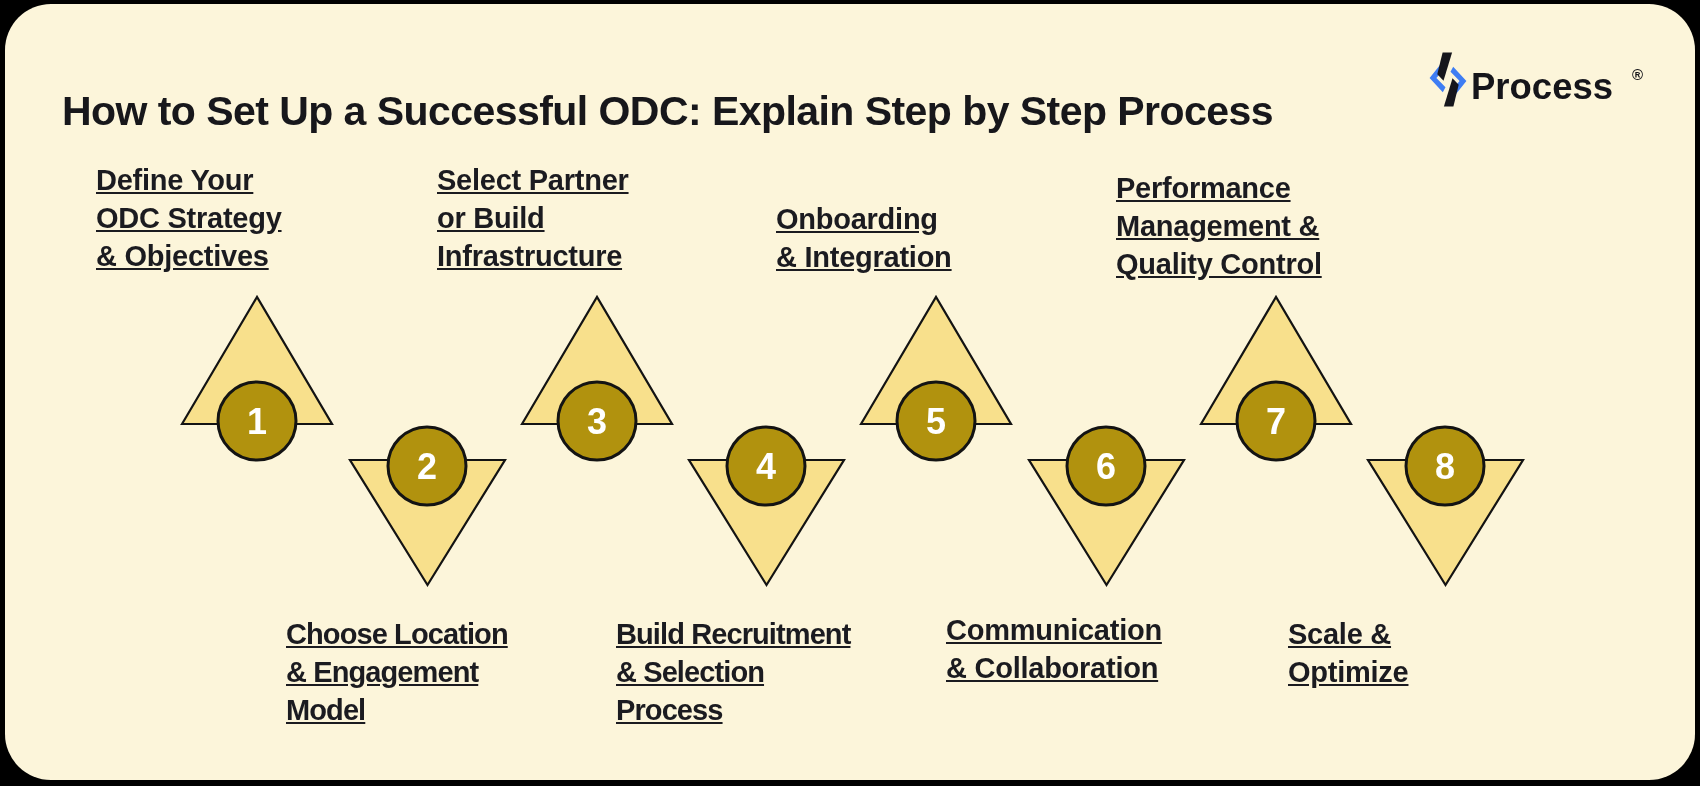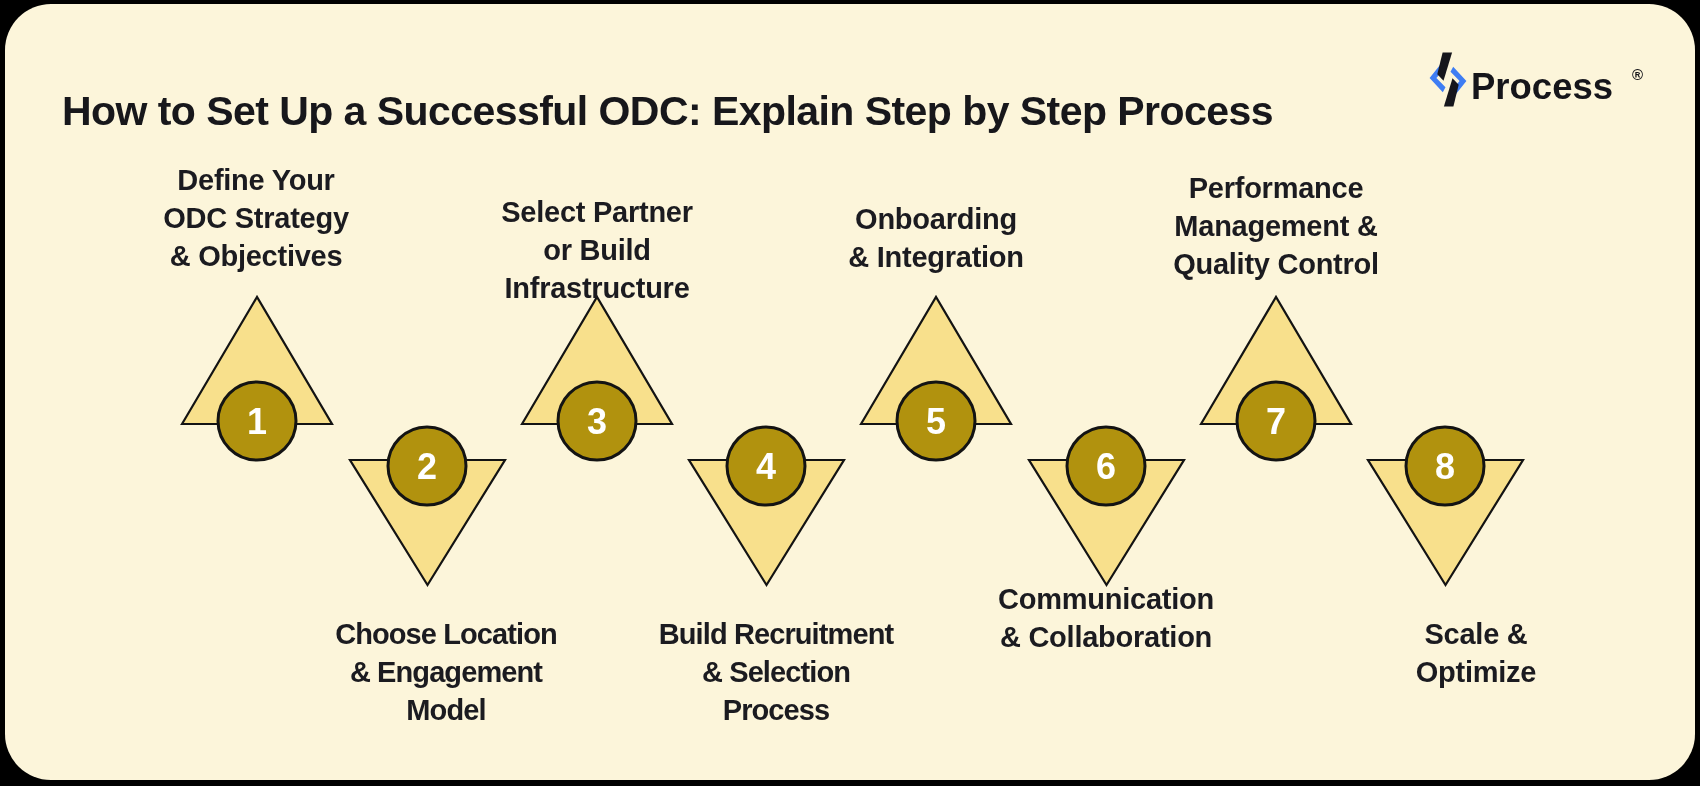--- a/index.html
+++ b/index.html
@@ -1,19 +1,19 @@
 <!DOCTYPE html>
 <html><head>
 <meta charset="utf-8">
 <style>
 html,body{margin:0;padding:0;}
 body{width:1700px;height:786px;background:#000;font-family:"Liberation Sans",sans-serif;position:relative;overflow:hidden;}
 #panel{position:absolute;left:5px;top:4px;width:1690px;height:776px;background:#FCF5DA;border-radius:46px;}
 .title{position:absolute;left:62px;top:60px;font-size:41px;font-weight:bold;color:#17171b;letter-spacing:-0.55px;white-space:nowrap;margin-top:28px;}
-.lbl{position:absolute;font-weight:bold;color:#1b1b20;font-size:29px;line-height:38px;text-align:center;width:320px;letter-spacing:-0.25px;}
+.lbl{position:absolute;font-weight:bold;color:#1b1b20;font-size:29px;line-height:38px;text-align:left;width:320px;letter-spacing:-0.25px;text-decoration:underline;}
 #shapes{position:absolute;left:0;top:0;}
 .lgtxt{position:absolute;left:1471px;top:66px;font-size:36.5px;font-weight:bold;color:#15151a;white-space:nowrap;letter-spacing:0px;}
 .reg{position:absolute;left:1632px;top:66px;font-size:15px;font-weight:bold;color:#15151a;}
 </style>
 </head>
 <body>
 <div id="panel"></div>
 <svg id="shapes" width="1700" height="786" viewBox="0 0 1700 786">
   <g stroke="#131313" stroke-width="2.2" fill="#F8E08C">
     <polygon points="182,424 257,297 332,424"></polygon>
@@ -49,19 +49,19 @@
 <div class="title">How to Set Up a Successful ODC: Explain Step by Step Process</div>
 <svg style="position:absolute;left:1429px;top:52px;" width="38" height="55" viewBox="0 0 38 55">
   <path fill="#3E7DF3" d="M0.6 25.9 L12.2 11.6 L15.6 16.3 L7.4 25.9 L16.5 35.2 L13.8 40.3 Z"></path>
   <path fill="#3E7DF3" d="M37.4 29.1 L26.4 42.8 L23.4 37.6 L30.6 29.1 L21.5 19.8 L24.2 14.7 Z"></path>
   <path fill="#16161c" d="M13.6 0.5 L23.1 0.5 L14.5 28.8 L8.3 22.3 Z"></path>
   <path fill="#16161c" d="M24.4 54.5 L14.9 54.5 L23.5 26.2 L29.7 32.7 Z"></path>
 </svg>
 <div class="lgtxt">Process</div>
 <div class="reg">®</div>
 <div class="lbl" style="left:96px;top:161px;">Define Your<br>ODC Strategy<br>&amp; Objectives</div>
-<div class="lbl" style="left:437px;top:161px;margin-top:32px;">Select Partner<br>or Build<br>Infrastructure</div>
+<div class="lbl" style="left:437px;top:161px;">Select Partner<br>or Build<br>Infrastructure</div>
 <div class="lbl" style="left:776px;top:200px;">Onboarding<br>&amp; Integration</div>
 <div class="lbl" style="left:1116px;top:169px;">Performance<br>Management &amp;<br>Quality Control</div>
 <div class="lbl" style="left:286px;top:615px;letter-spacing:-0.9px;">Choose Location<br>&amp; Engagement<br>Model</div>
 <div class="lbl" style="left:616px;top:615px;letter-spacing:-0.9px;">Build Recruitment<br>&amp; Selection<br>Process</div>
-<div class="lbl" style="left:946px;top:580px;">Communication<br>&amp; Collaboration</div>
-<div class="lbl" style="left:1316px;top:615px;">Scale &amp;<br>Optimize</div>
+<div class="lbl" style="left:946px;top:611px;">Communication<br>&amp; Collaboration</div>
+<div class="lbl" style="left:1288px;top:615px;">Scale &amp;<br>Optimize</div>
 
 </body></html>

